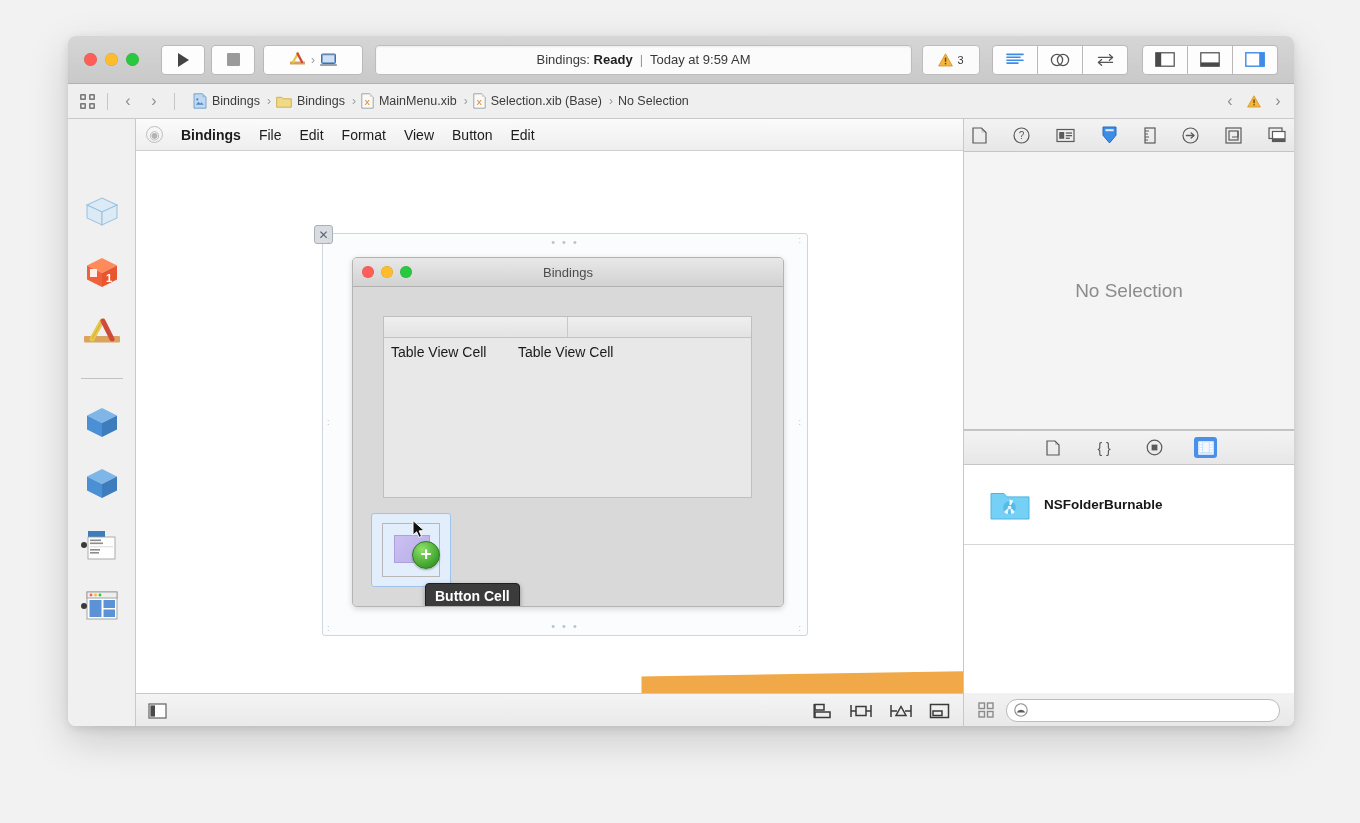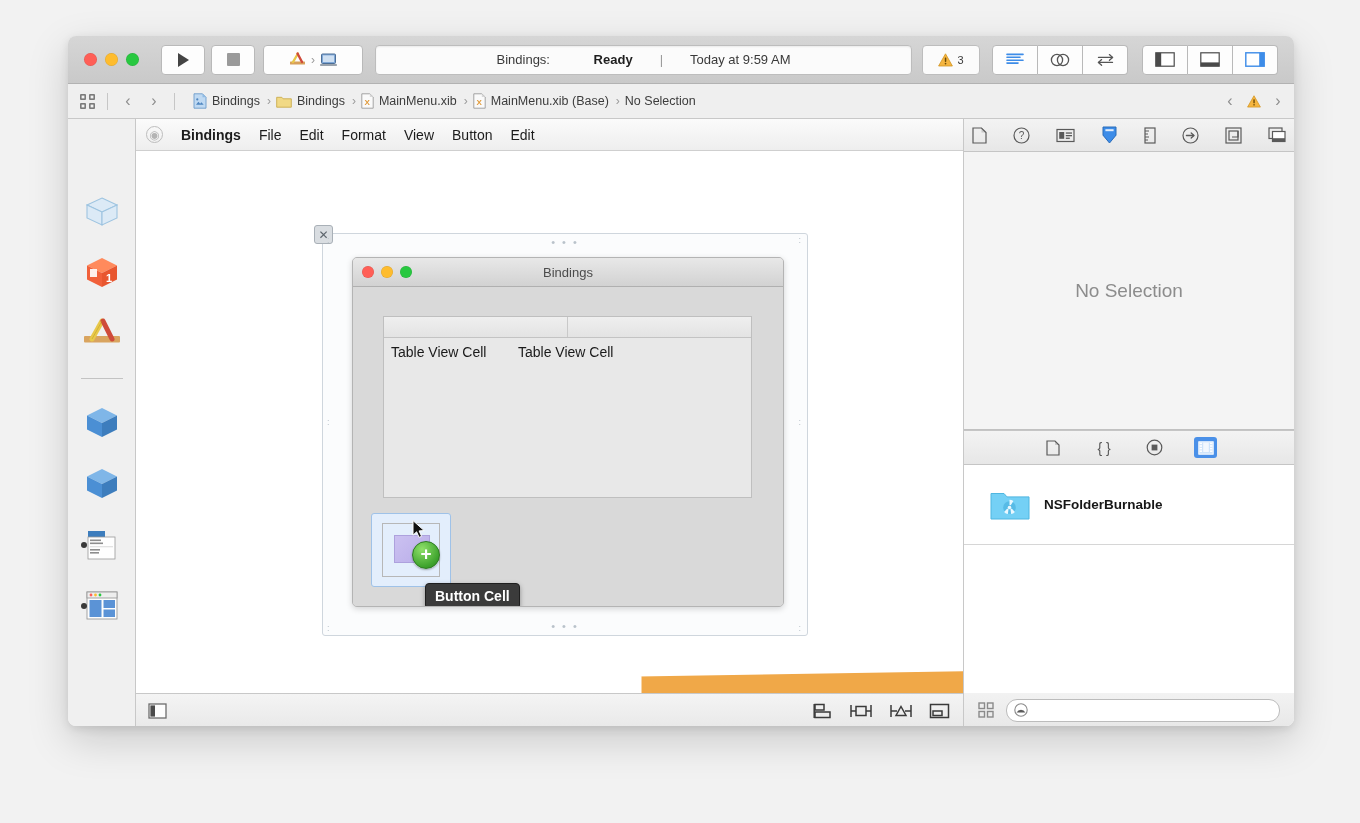--- a/index.html
+++ b/index.html
@@ -43,21 +43,20 @@
 
   .runstop{margin-left:22px;display:flex;gap:6px;}
   .runstop .tbtn{width:42px;}
   .scheme{margin-left:8px;width:98px;gap:5px;}
   .statusbar{
     margin-left:12px;flex:1;max-width:614px;height:28px;
     background:#fbfbfb;border:1px solid #bdbdbd;border-radius:4px;
     display:flex;align-items:center;justify-content:center;
     font-size:13px;color:#3a3a3a;
     box-shadow:inset 0 1px 2px rgba(0,0,0,.07);
-    gap:20px;
   }
   .statusbar b{font-weight:bold;color:#1e1e1e;}
   .statusbar .sep{color:#9a9a9a;margin:0 7px;}
 
   .warnbox{
     margin-left:10px;width:56px;height:28px;background:#fbfbfb;
     border:1px solid #bdbdbd;border-radius:4px;
     display:flex;align-items:center;justify-content:center;gap:4px;
     font-size:11px;color:#3a3a3a;
   }
@@ -373,21 +372,21 @@
           </svg>
           <span>MainMenu.xib</span>
           <span class="chev">›</span>
         </div>
         <div class="crumb">
           <svg width="13" height="16" viewBox="0 0 13 16">
             <path d="M.8.8h8L12.2 4v11.2H.8z" fill="#fafafa" stroke="#9b9b9b" stroke-width=".9"></path>
             <path d="M8.8.8 12.2 4H8.8z" fill="#d8d8d8"></path>
             <text x="6.2" y="11.6" font-size="8" font-family="Liberation Sans" font-weight="bold" fill="#e09a3a" text-anchor="middle">X</text>
           </svg>
-          <span>MainMenu.xib (Base)</span>
+          <span>Selection.xib (Base)</span>
           <span class="chev">›</span>
         </div>
         <div class="crumb">
           <span>No Selection</span>
         </div>
       </div>
     </div>
 
     <div class="jb-right">
       <span class="jb-arrow">‹</span>

